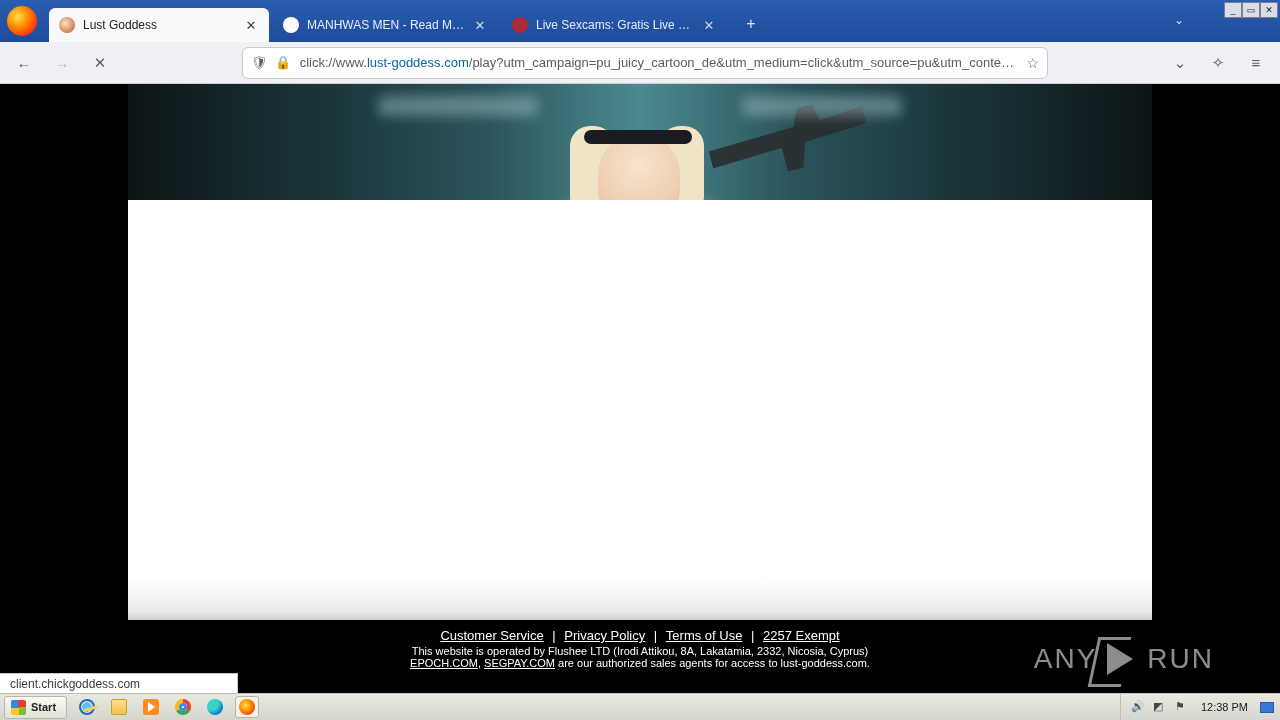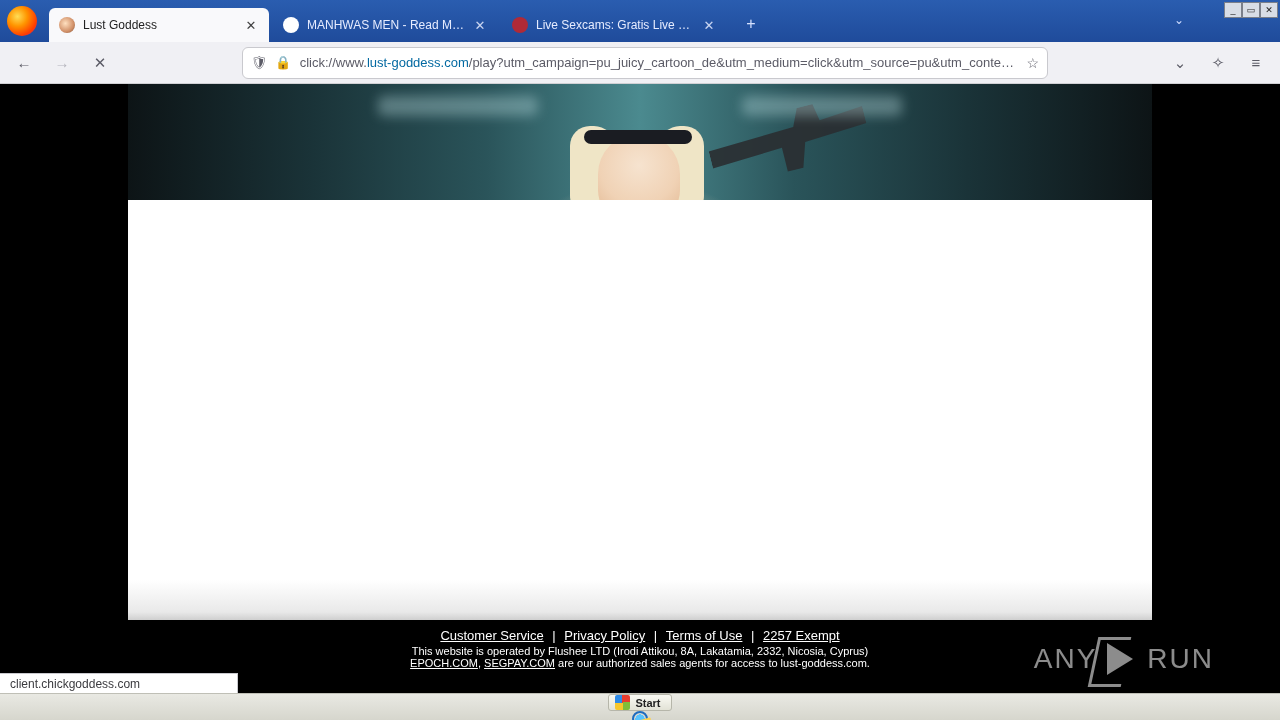--- a/index.html
+++ b/index.html
@@ -204,21 +204,21 @@
   display: flex; align-items: center;
   min-width: 238px;
 }
 
 
 .taskbar {
   position: absolute; left: 0; bottom: 0; width: 1280px; height: 27px;
   background: linear-gradient(#e9e9e3, #d6d6cd);
   border-top: 1px solid #bfbfb6;
   display: flex; align-items: center;
-  font-size: 11px; color: #222; flex-direction: column;
+  font-size: 11px; color: #222;
 }
 .start {
   height: 23px; margin: 0 4px;
   padding: 0 10px 0 6px;
   display: flex; align-items: center; gap: 5px;
   background: linear-gradient(#fafaf4, #e2e2d6);
   border: 1px solid #b6b6aa; border-radius: 3px;
   font-weight: 600;
 }
 .start .flag {

